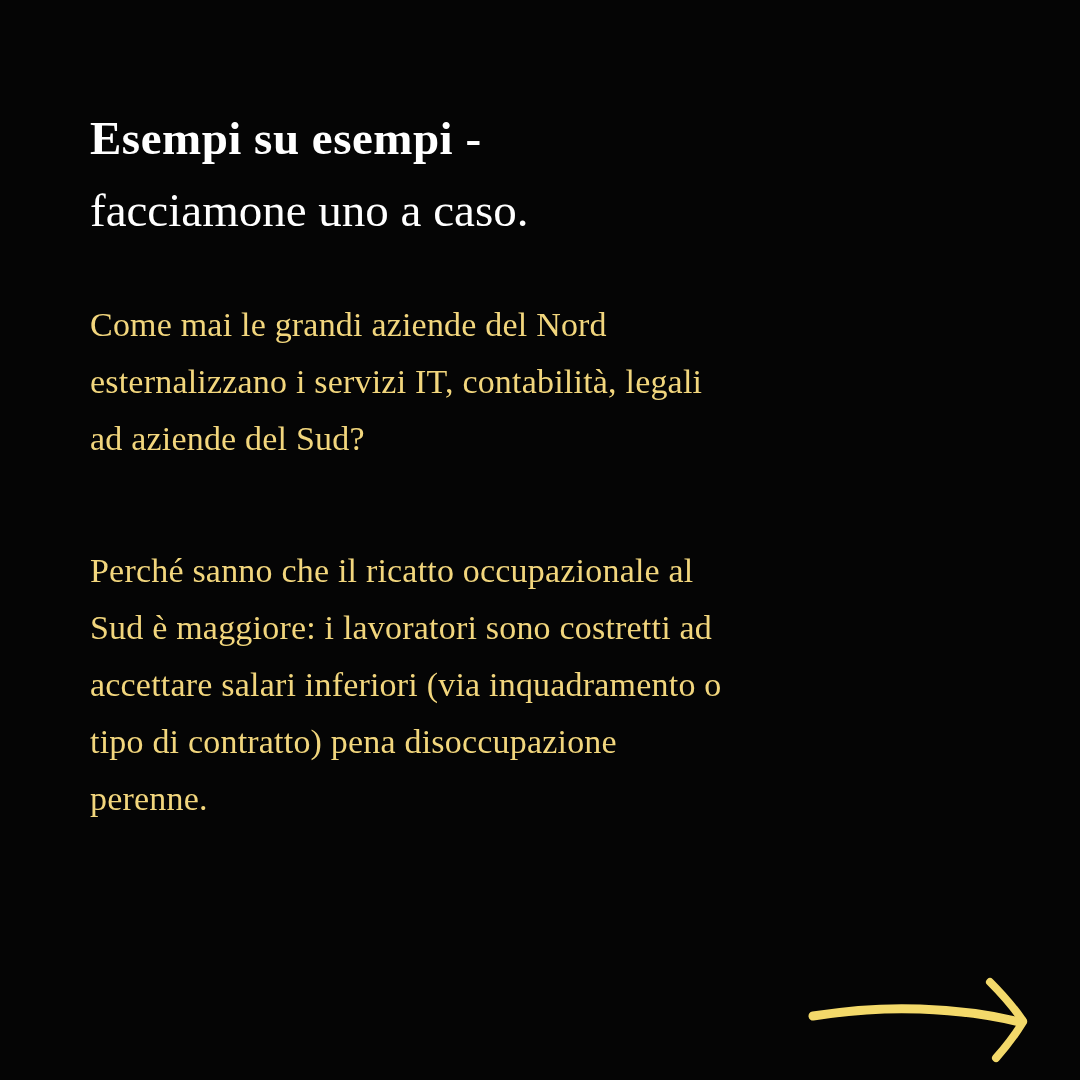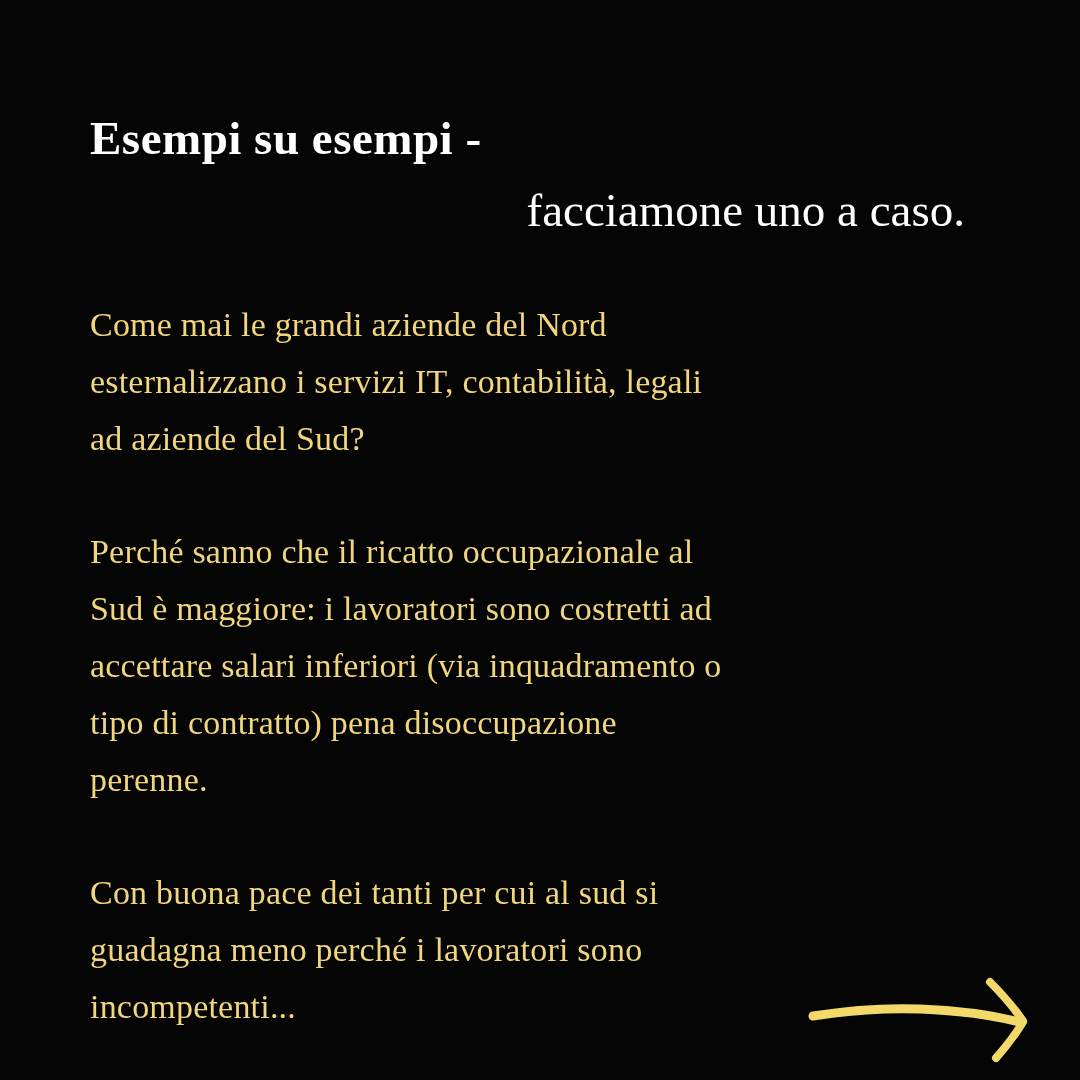--- a/index.html
+++ b/index.html
@@ -24,34 +24,33 @@
     line-height: 72px;
     font-weight: 400;
   }
   .heading .h-line1 {
     display: block;
     font-weight: 700;
     letter-spacing: 0.5px;
   }
   .heading .h-line2 {
     display: block;
-    text-align: right;
     padding-right: 25px;
     font-weight: 400;
   }
   .body-paragraph {
     margin: 0;
     color: #f2d67d;
     font-size: 34px;
     line-height: 57px;
     white-space: pre-line;
     letter-spacing: 0.2px;
   }
   .body-paragraph + .body-paragraph {
-    margin-top: 56px;
+    margin-top: 75px;
   }
   .next-arrow {
     position: absolute;
     left: 800px;
     top: 972px;
     width: 240px;
     height: 95px;
   }
 </style>
 </head>
@@ -67,23 +66,20 @@
   <p class="body-paragraph">Come mai le grandi aziende del Nord
 esternalizzano i servizi IT, contabilità, legali
 ad aziende del Sud?</p>
 
   <p class="body-paragraph">Perché sanno che il ricatto occupazionale al
 Sud è maggiore: i lavoratori sono costretti ad
 accettare salari inferiori (via inquadramento o
 tipo di contratto) pena disoccupazione
 perenne.</p>
 
-  <p class="body-paragraph">Con buona pace dei tanti per cui al sud si
-guadagna meno perché i lavoratori sono
-incompetenti...</p>
 
   <svg class="next-arrow" viewBox="0 0 240 95" fill="none" stroke-linecap="round" stroke-linejoin="round">
     <path d="M 13 44 Q 70 35 120 37 Q 175 39 220 50" stroke-width="9" stroke="#f3d96a"></path>
     <path d="M 190 10 Q 210 30 223 49" stroke-width="8" stroke="#f3d96a"></path>
     <path d="M 223 50 Q 212 68 196 86" stroke-width="8" stroke="#f3d96a"></path>
   </svg>
 
 </div>
 
 </body></html>

